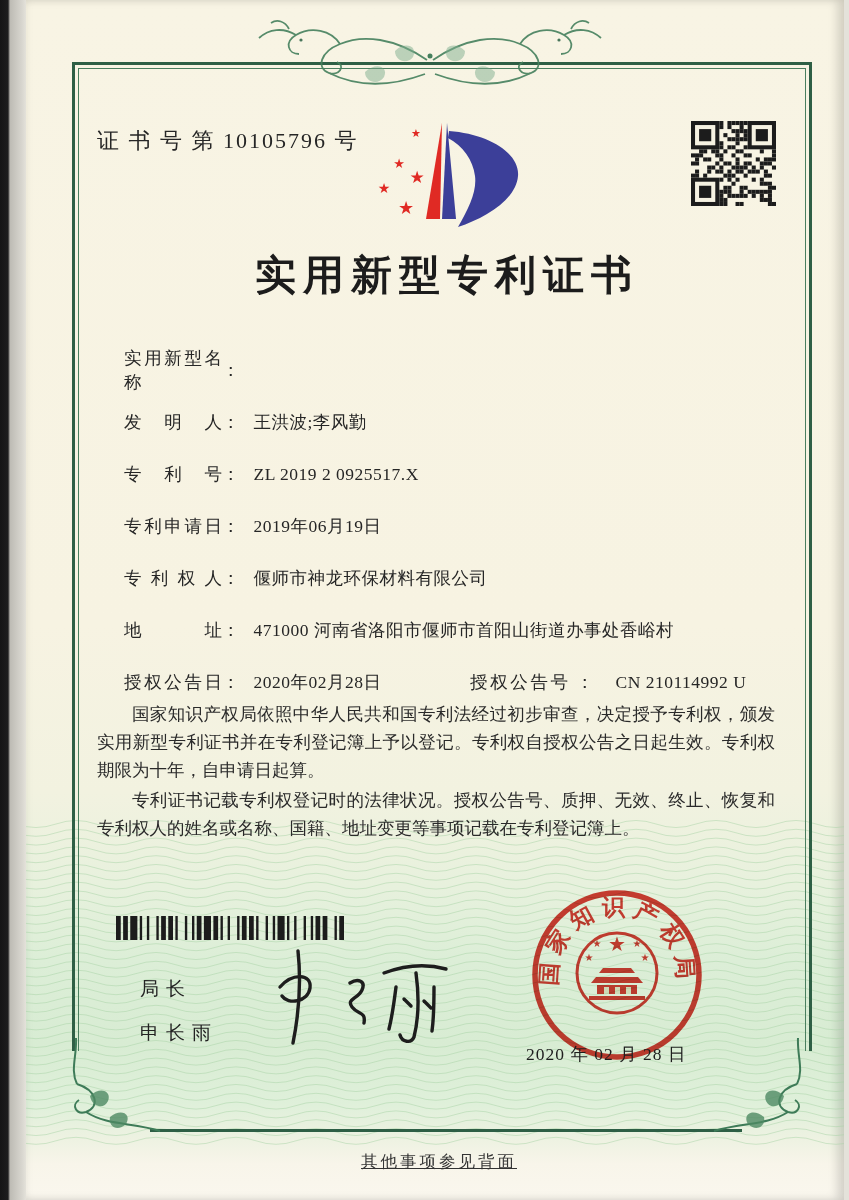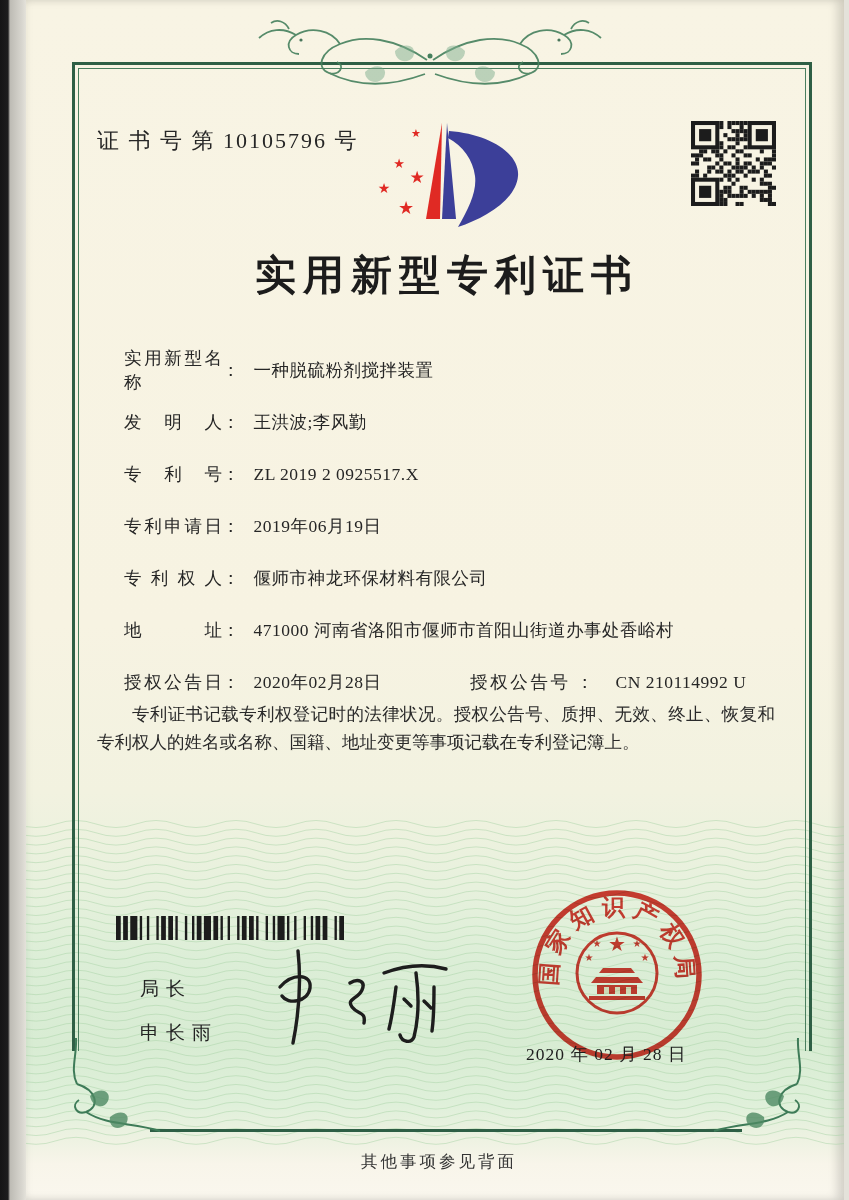--- a/index.html
+++ b/index.html
@@ -28,21 +28,21 @@
   .paras{position:absolute;left:71px;top:700px;width:678px;font-size:17.5px;line-height:28px;
          color:#2a2a2a;text-align:justify;}
   .paras p{margin:0 0 2px 0;text-indent:2em;}
   .signer{position:absolute;left:114px;top:976px;font-size:19px;color:#222;}
   .signer div{margin-bottom:18px;letter-spacing:7px;}
   .seal-date{position:absolute;left:500px;top:1042px;width:180px;text-align:left;
              font-size:17.5px;letter-spacing:1px;color:#1e1e1e;font-weight:400;}
   .page-info{position:absolute;left:46px;top:1101px;width:734px;text-align:center;
              font-size:15.5px;letter-spacing:2px;color:#2a2a2a;}
   .back-note{position:absolute;left:46px;top:1151px;width:734px;text-align:center;
-             font-size:16.5px;letter-spacing:3px;color:#333;}
+             font-size:16.5px;letter-spacing:3px;color:#333;text-decoration:underline;}
   svg{display:block;}
   .seal-svg{mix-blend-mode:multiply;}
 </style>
 </head>
 <body>
 
 <div class="stage">
   <div class="paper">
 
     <svg id="waves" class="abs" style="left:0;top:818px;" width="818" height="334" viewBox="0 0 818 334">
@@ -284,21 +284,20 @@
         <rect x="4" y="60" width="20" height="20" fill="#f6f2e2"></rect>
         <rect x="8" y="64" width="12" height="12"></rect>
       </svg>
 
     <div class="title">实用新型专利证书</div>
 
     <div class="fields">
       <div class="frow">
         <span class="flabel">实用新型名称</span>
           <span>：</span>
-        <span class="fvalue">一种脱硫粉剂搅拌装置</span>
       </div>
       <div class="frow">
         <span class="flabel">发明人</span>
           <span>：</span>
         <span class="fvalue">王洪波;李风勤</span>
       </div>
       <div class="frow">
         <span class="flabel">专利号</span>
           <span>：</span>
         <span class="fvalue">ZL 2019 2 0925517.X</span>
@@ -324,20 +323,21 @@
         <span class="fvalue">2020年02月28日</span>
         <span class="grant2">
           <span class="flabel">授权公告号</span>
             <span>：</span>
           <span class="fvalue">CN 210114992 U</span>
         </span>
       </div>
     </div>
 
     <div class="paras">
+      <p>国家知识产权局依照中华人民共和国专利法经过初步审查，决定授予专利权，颁发实用新型专利证书并在专利登记簿上予以登记。专利权自授权公告之日起生效。专利权期限为十年，自申请日起算。</p>
       <p>专利证书记载专利权登记时的法律状况。授权公告号、质押、无效、终止、恢复和专利权人的姓名或名称、国籍、地址变更等事项记载在专利登记簿上。</p>
     </div>
 
     <svg id="barcode" class="abs" style="left:90px;top:916px;" width="228" height="24" preserveAspectRatio="none" fill="#1c1c1c" viewBox="0 0 126.71999999999987 24">
         <rect x="0" y="0" width="2.64" height="24"></rect>
         <rect x="3.96" y="0" width="2.64" height="24"></rect>
         <rect x="7.92" y="0" width="3.96" height="24"></rect>
         <rect x="13.2" y="0" width="1.32" height="24"></rect>
         <rect x="17.16" y="0" width="1.32" height="24"></rect>
         <rect x="22.44" y="0" width="1.32" height="24"></rect>

